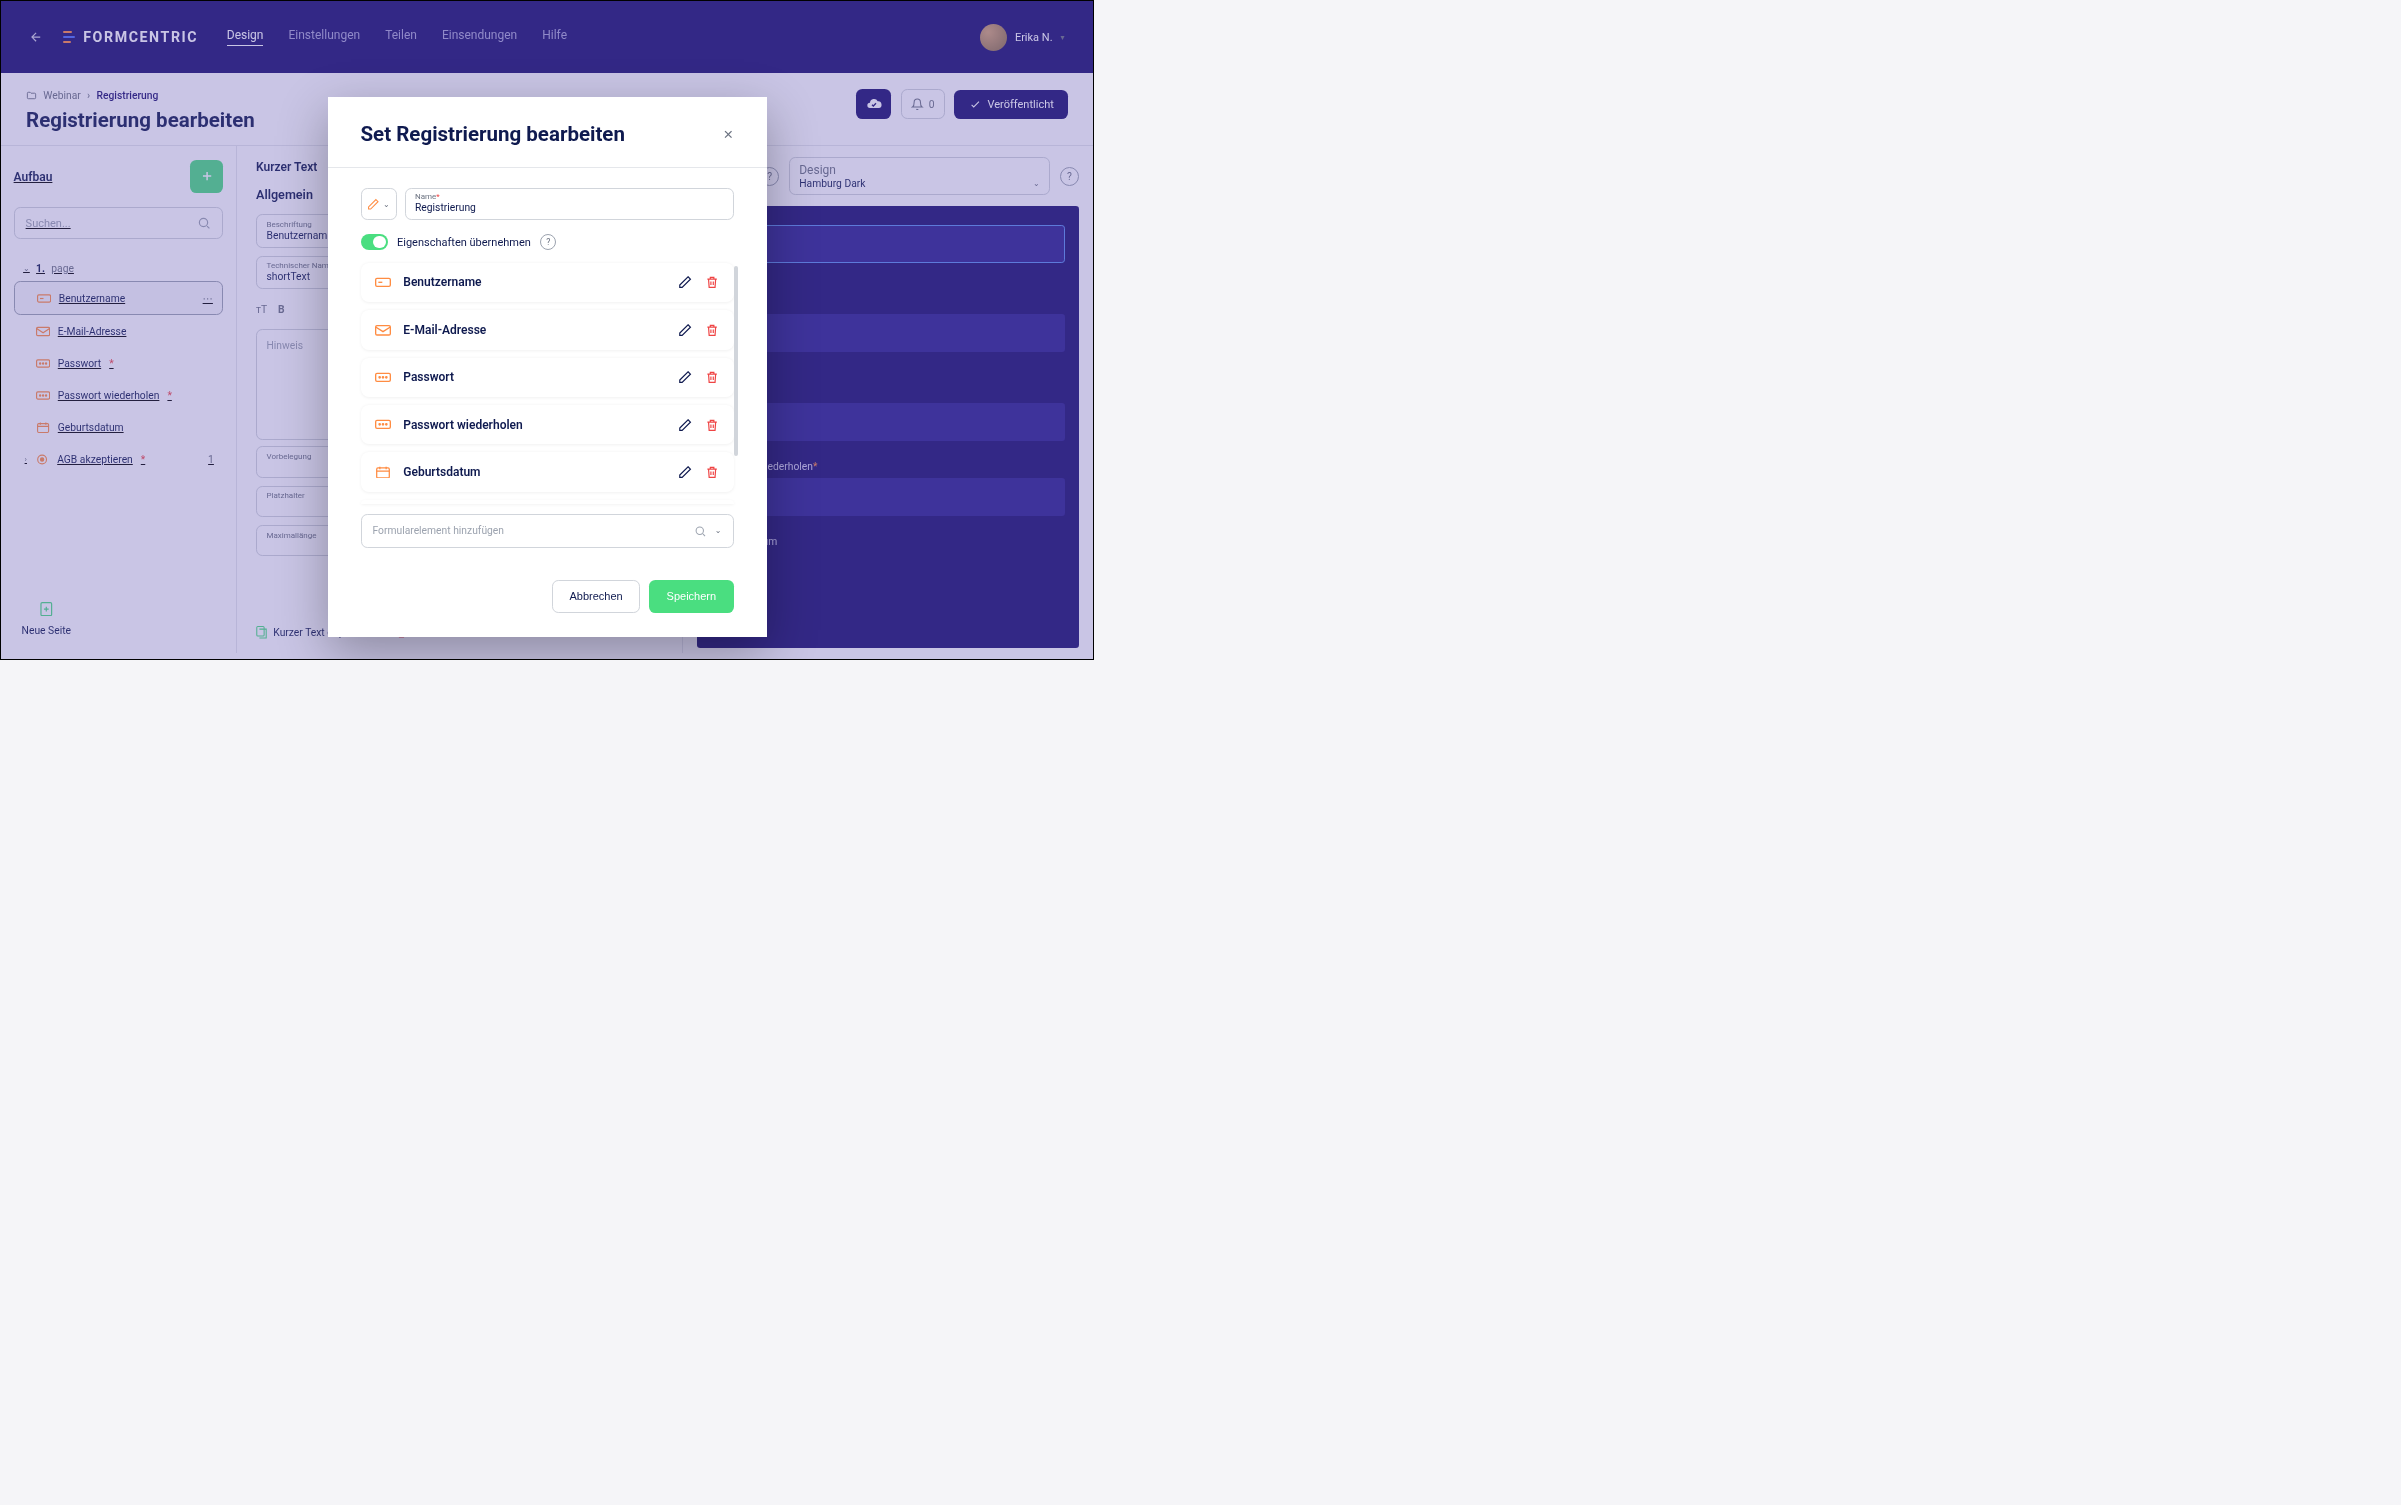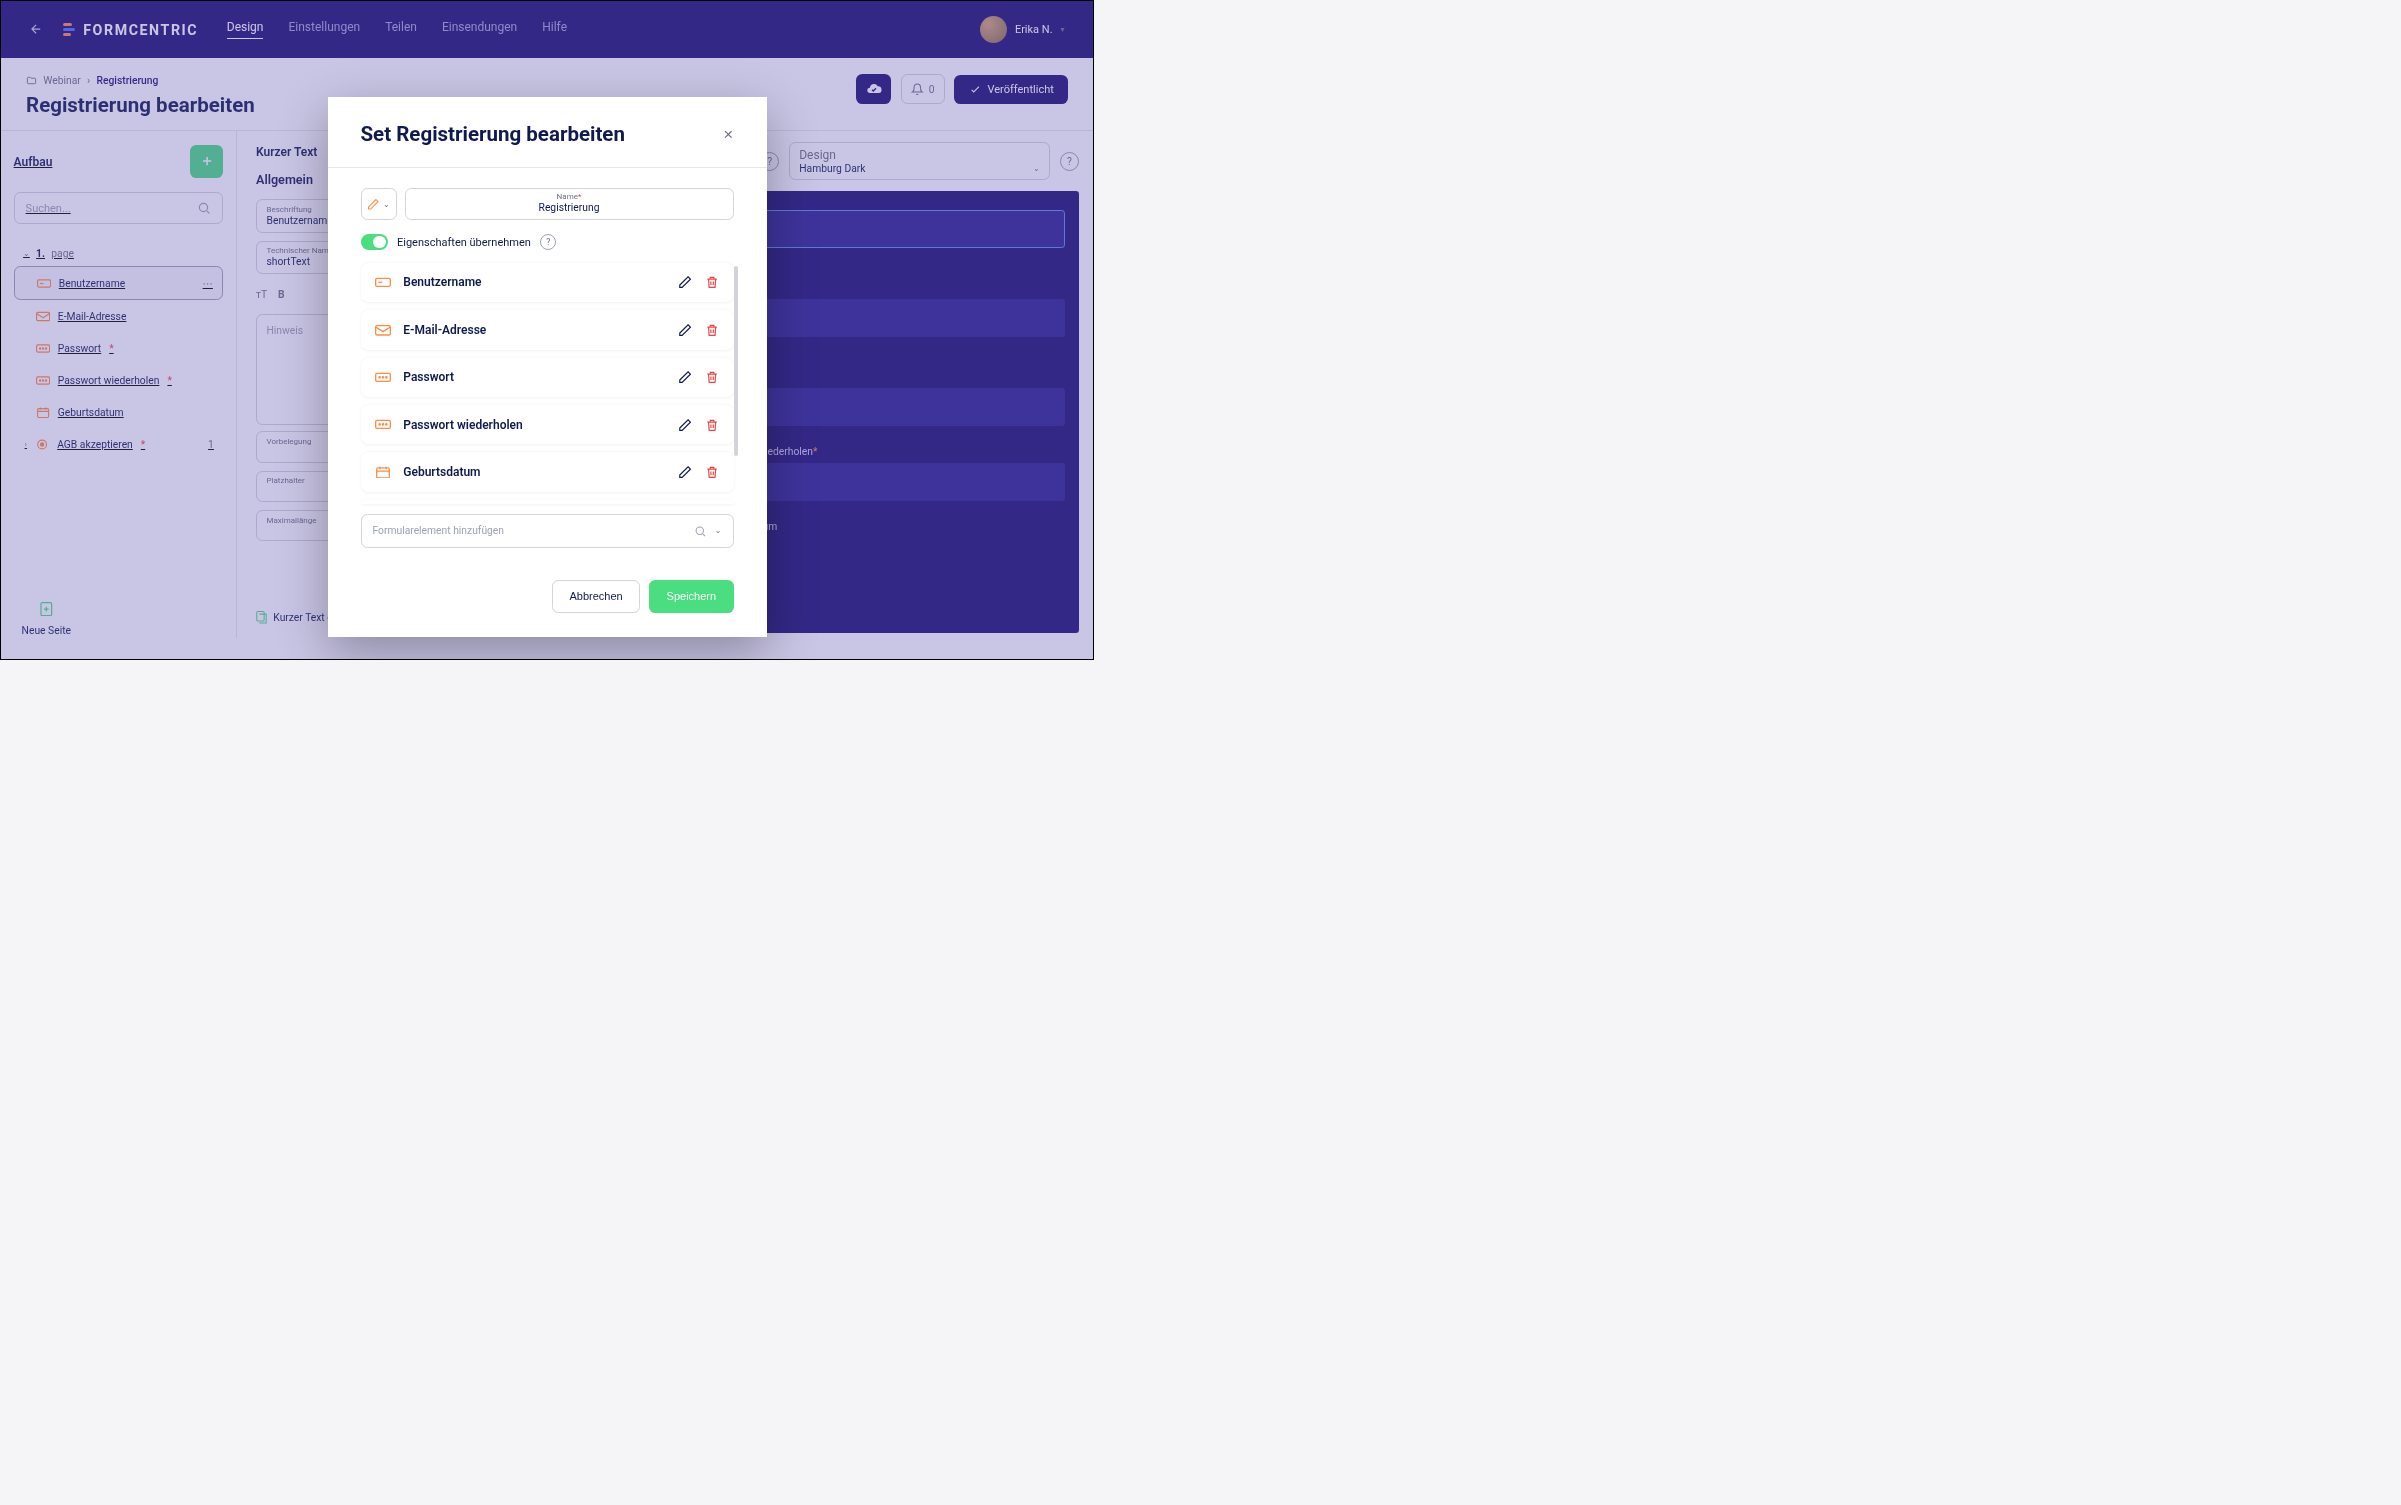--- a/index.html
+++ b/index.html
@@ -1,21 +1,21 @@
 <!DOCTYPE html>
 <html style="font-size:12.6px"><head>
 <meta charset="utf-8">
 <style>
 * { box-sizing: border-box; margin: 0; padding: 0; }
 body { font-family: -apple-system, BlinkMacSystemFont, "Segoe UI", Roboto, sans-serif; background: #f5f5f8; overflow: hidden; }
 
 .app { width: 1094px; height: 660px; position: relative; background: #fff; border: 0.8px solid #000; }
 
 
-.header { background: #1a0f6e; height: 57px; display: flex; align-items: center; padding: 0 28.4px; gap: 19px; }
+.header { background: #1a0f6e; height: 72px; display: flex; align-items: center; padding: 0 28.4px; gap: 19px; }
 .back-btn { color: #fff; opacity: 0.8; cursor: pointer; }
 .logo { display: flex; align-items: center; gap: 8px; color: #fff; font-weight: 700; letter-spacing: 1.6px; font-size: 14.2px; }
 .logo-mark { width: 12.6px; height: 12.6px; display: flex; flex-direction: column; gap: 2.4px; }
 .logo-mark span { height: 3.2px; border-radius: 1.6px; }
 .logo-mark span:nth-child(1) { background: #ff8c42; width: 9.5px; }
 .logo-mark span:nth-child(2) { background: #4a6cf7; width: 12.6px; }
 .logo-mark span:nth-child(3) { background: #ff8c42; width: 8px; }
 .nav { display: flex; gap: 25px; margin-left: 9.5px; }
 .nav-item { color: #a8a4d4; font-size: 12px; cursor: pointer; padding-bottom: 3.2px; }
 .nav-item.active { color: #fff; border-bottom: 1.6px solid #fff; }
@@ -78,21 +78,21 @@
 
 
 .overlay { position: absolute; inset: 0; background: rgba(100, 90, 180, 0.35); display: flex; align-items: flex-start; justify-content: center; padding-top: 96px; }
 .modal { width: 439px; background: #fff; border-radius: 0; box-shadow: 0 16px 47px rgba(0,0,0,0.3); }
 .modal-head { display: flex; justify-content: space-between; align-items: center; padding: 25px 33px 20.5px; border-bottom: 0.8px solid #e5e7eb; }
 .modal-title { font-size: 20.5px; font-weight: 700; color: #0f1a4f; }
 .close-btn { color: #6b7280; cursor: pointer; font-size: 12.6px; }
 .modal-body { padding: 20.5px 33px 8px; }
 .name-row { display: flex; gap: 8px; margin-bottom: 14.2px; }
 .icon-btn { width: 36px; height: 32px; border: 0.8px solid #d1d5db; border-radius: 6.3px; display: flex; align-items: center; justify-content: center; gap: 3.2px; color: #ff8c42; }
-.name-input { flex: 1; border: 0.8px solid #d1d5db; border-radius: 6.3px; padding: 3.2px 9.5px; text-align: center; }
+.name-input { flex: 1; border: 0.8px solid #d1d5db; border-radius: 6.3px; padding: 3.2px 9.5px; }
 .name-input .lbl { font-size: 8px; color: #6b7280; }
 .name-input .lbl .req { color: #ef4444; }
 .name-input .val { font-size: 10.3px; color: #0f1a4f; }
 .toggle-row { display: flex; align-items: center; gap: 9.5px; margin-bottom: 12.6px; }
 .toggle { width: 27px; height: 16px; background: #4ade80; border-radius: 8px; position: relative; }
 .toggle::after { content: ''; position: absolute; right: 1.6px; top: 1.6px; width: 12.6px; height: 12.6px; background: #fff; border-radius: 50%; }
 .toggle-label { font-size: 11px; color: #0f1a4f; }
 .list-wrap { position: relative; }
 .list-scroll { position: absolute; right: -4.7px; top: 3.2px; width: 4.7px; height: 190px; background: #d1d5db; border-radius: 2.4px; }
 .list-item { background: #fff; border-radius: 8px; box-shadow: 0 0.8px 3.2px rgba(0,0,0,0.06); padding: 12.6px 14.2px; margin-bottom: 8px; display: flex; align-items: center; gap: 12.6px; }

